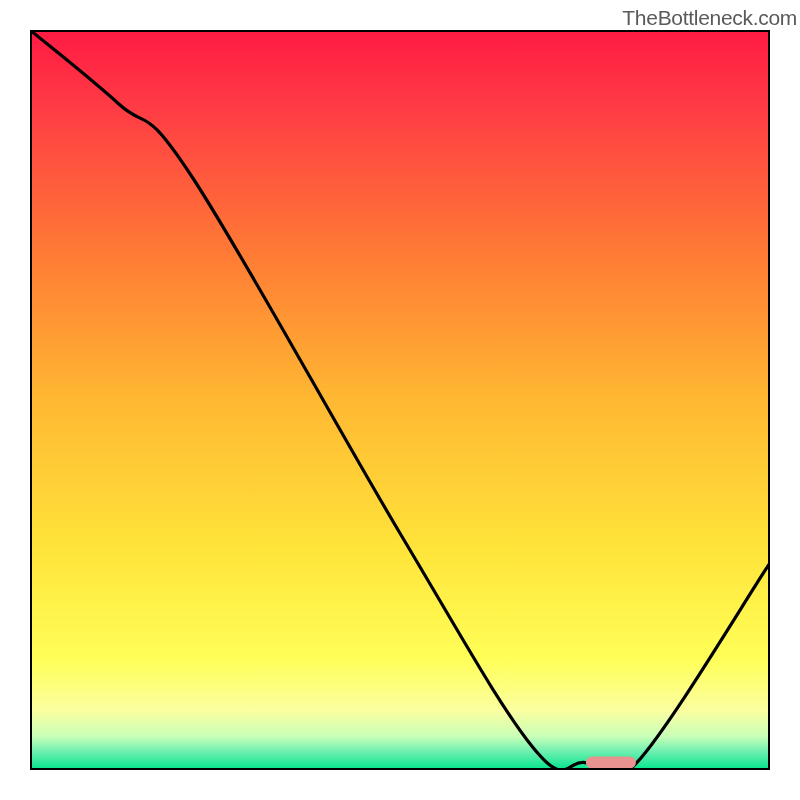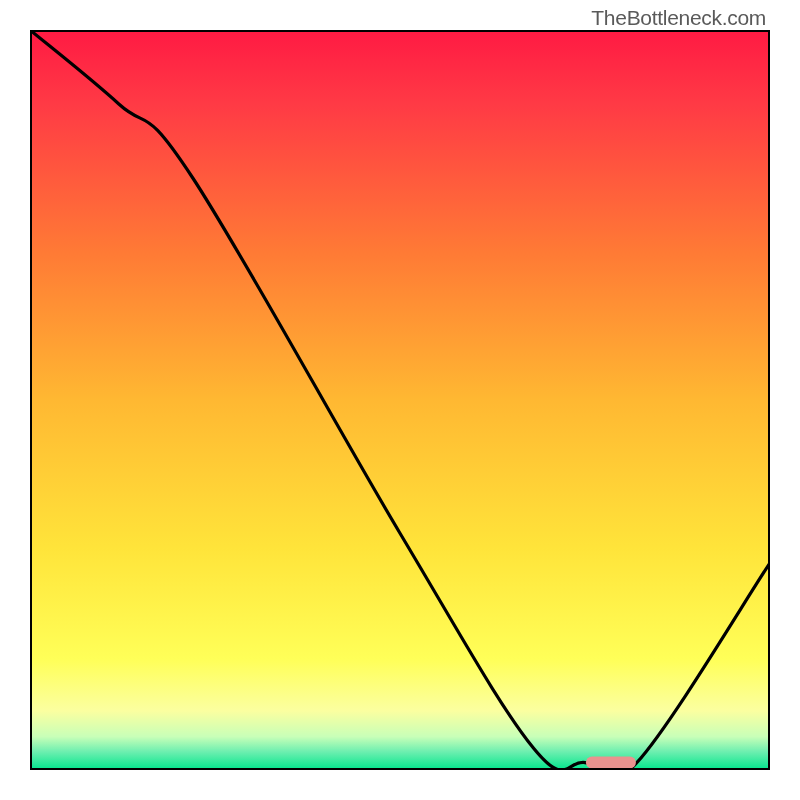--- a/index.html
+++ b/index.html
@@ -12,21 +12,21 @@
     overflow: hidden;
   }
   .container {
     width: 800px;
     height: 800px;
     position: relative;
   }
   .watermark {
     position: absolute;
     top: 6px;
-    right: 34px;
+    right: 3px;
     font-size: 21px;
     font-weight: 500;
     color: #5a5a5a;
     letter-spacing: -0.3px;
   }
   .plot-area {
     position: absolute;
     left: 30px;
     top: 30px;
     width: 740px;

